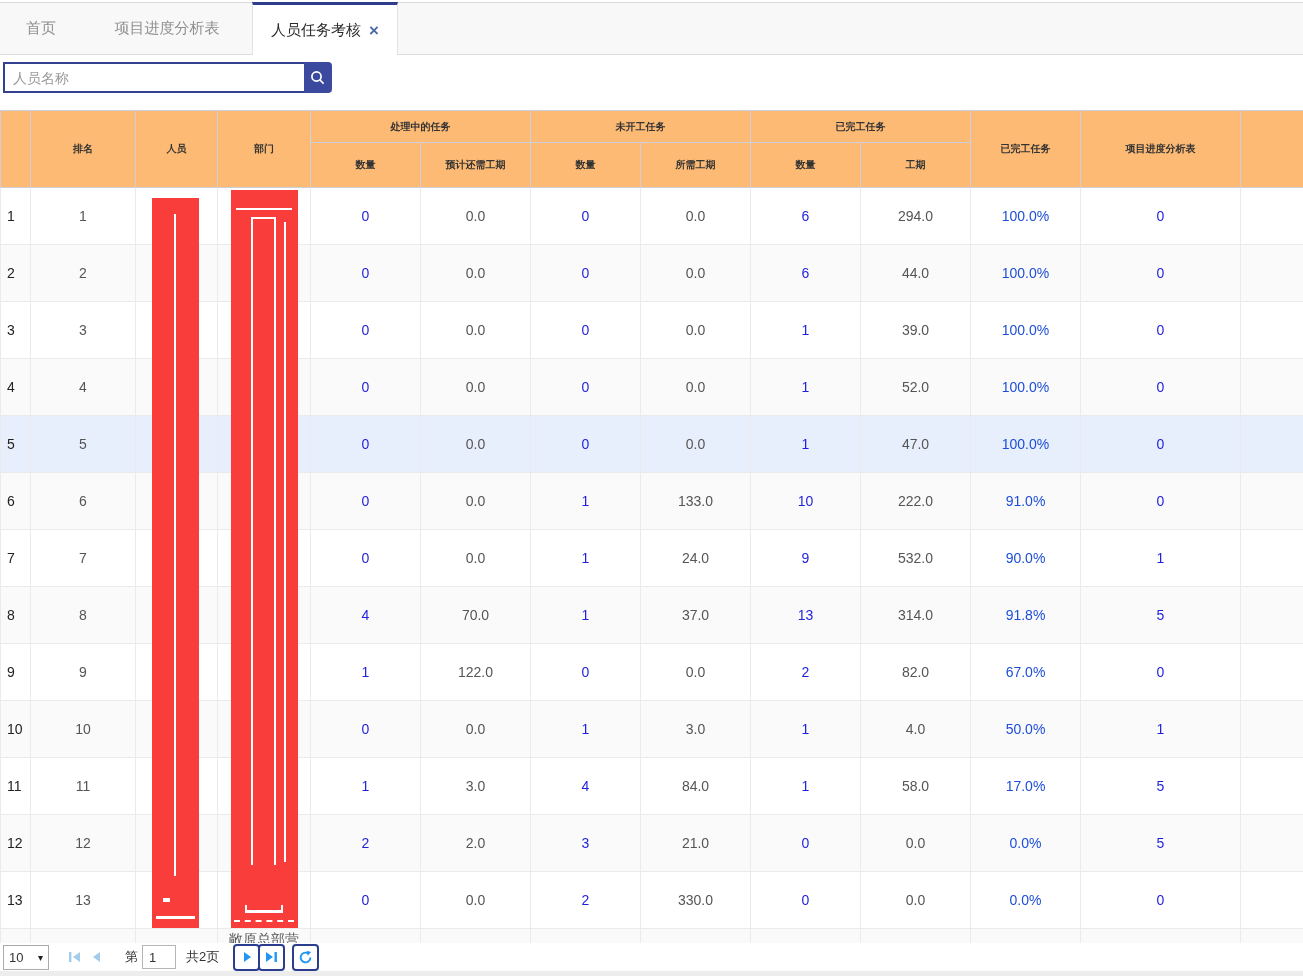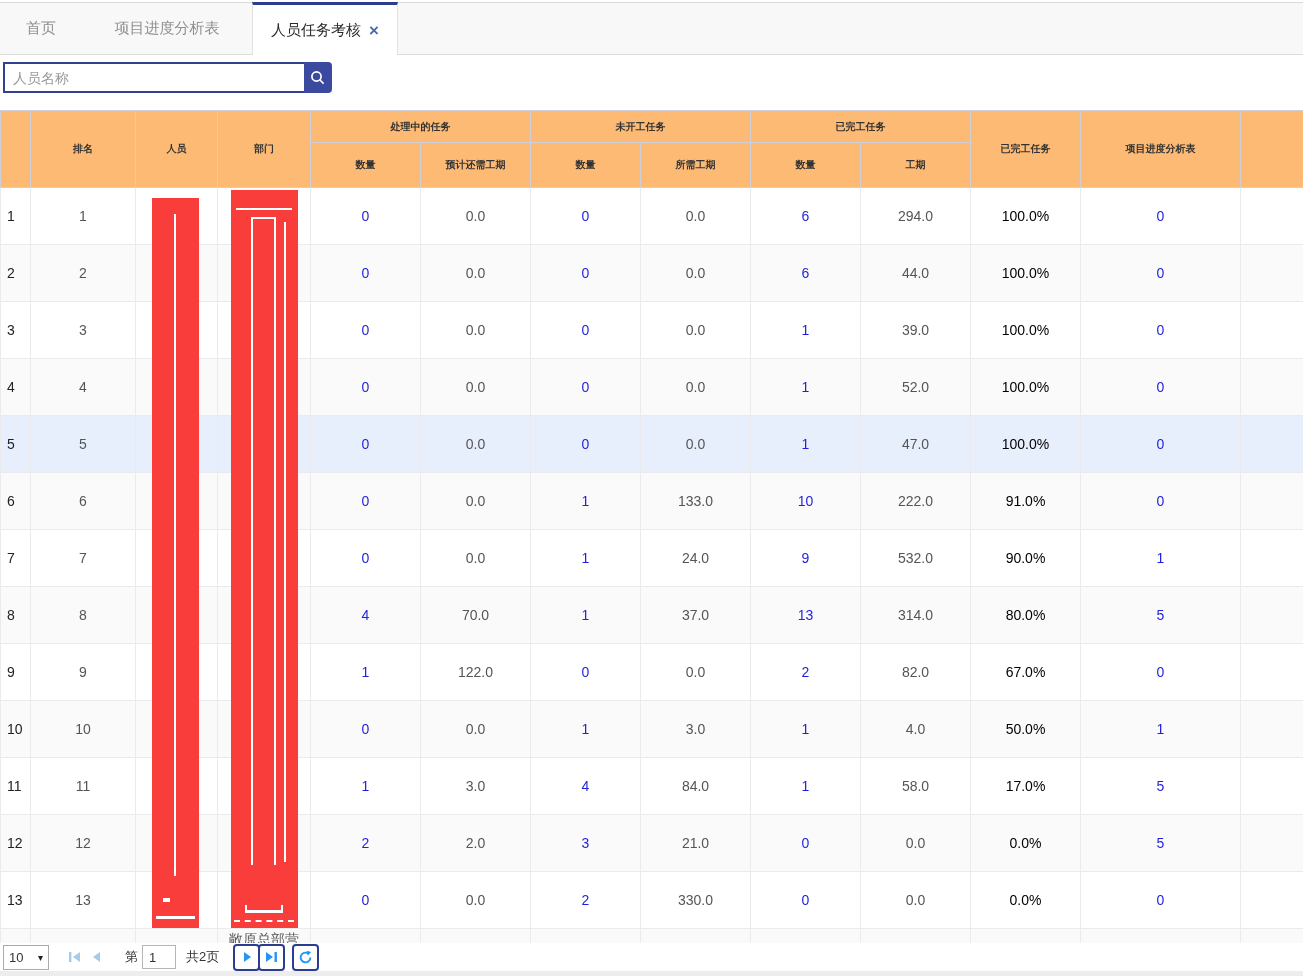--- a/index.html
+++ b/index.html
@@ -34,21 +34,21 @@
   thead th { background:#fdba74; border:1px solid #cfcfda; color:#333; font-size:10px; font-weight:700; }
   thead tr.h-group th { height:32px; }
   thead tr.h-sub th { height:45px; }
   tbody td { height:57px; border:1px solid #ebebee; font-size:14px; text-align:center; color:#555; }
   tbody tr:nth-child(even) { background:#fafafa; }
   tbody tr.selected { background:#e8effc; }
   td.idx { text-align:left; padding-left:6px; color:#222; }
   td.rank { color:#555; }
   td.num-blue { color:#1f1fdd; cursor:pointer; }
   td.num-gray { color:#555;margin-top:8px; }
-  td.ratio { color:#000000; }
+  td.ratio { color:#1d4ed8; }
   tr.partial-row td { vertical-align:top; padding-top:2px; color:#555; }
 
   
   .redact { position:absolute; background:#f93d3a; }
   .redact-person { left:152px; top:88px; width:47px; height:730px; }
   .redact-dept { left:231px; top:80px; width:67px; height:738px; }
   .wline { position:absolute; background:#fff; }
 
   
   .pager { position:absolute; top:943px; left:0; width:1303px; height:28px; background:#fff;
@@ -243,21 +243,21 @@
             <td class="idx">8</td>
             <td class="rank">8</td>
             <td class="person"></td>
             <td class="dept"></td>
             <td class="num-blue">4</td>
             <td class="num-gray">70.0</td>
             <td class="num-blue">1</td>
             <td class="num-gray">37.0</td>
             <td class="num-blue">13</td>
             <td class="num-gray">314.0</td>
-            <td class="ratio">80.0%</td>
+            <td class="ratio">91.8%</td>
             <td class="num-blue">5</td>
             <td class="filler"></td>
           </tr>
           <tr>
             <td class="idx">9</td>
             <td class="rank">9</td>
             <td class="person"></td>
             <td class="dept"></td>
             <td class="num-blue">1</td>
             <td class="num-gray">122.0</td>

